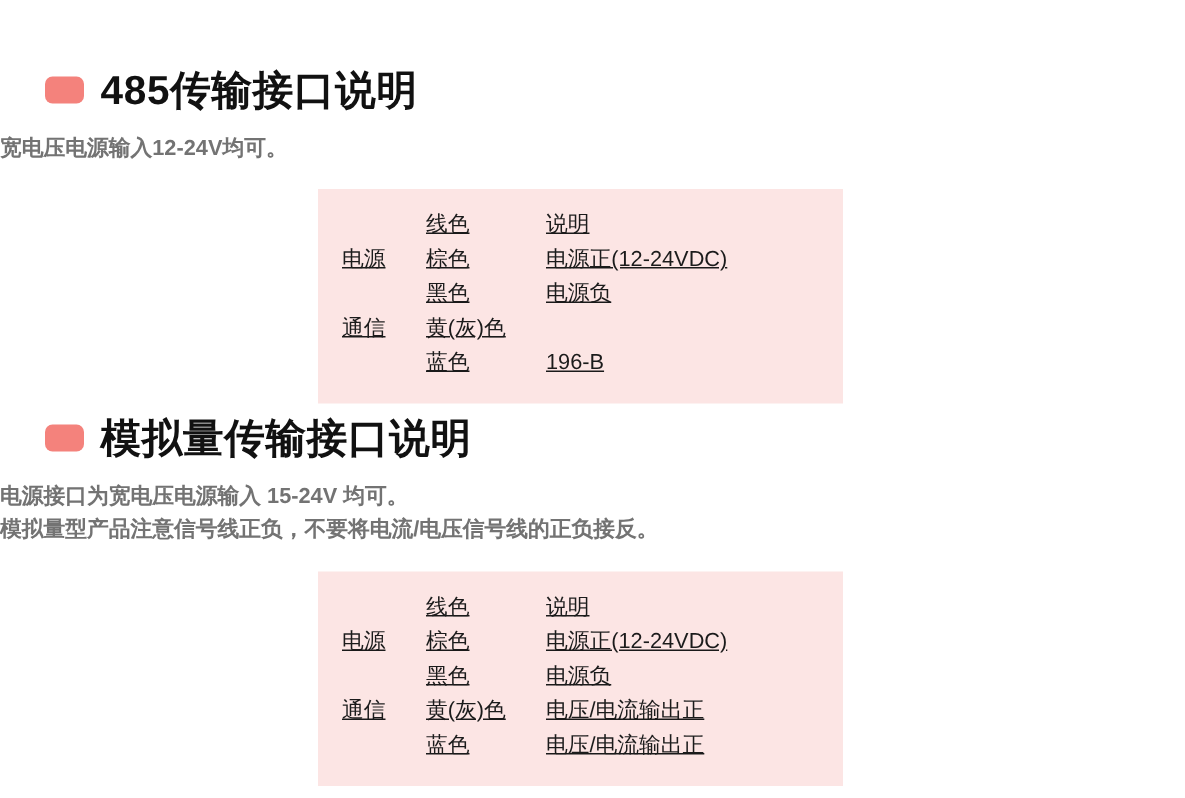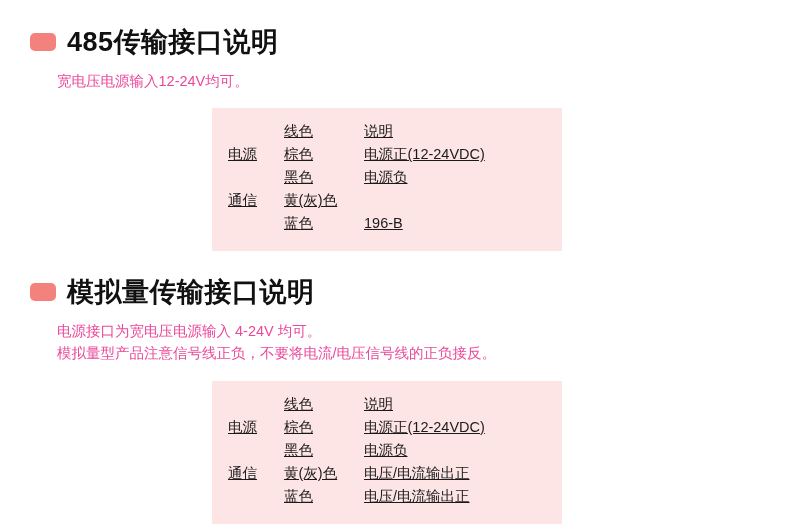--- a/index.html
+++ b/index.html
@@ -17,21 +17,21 @@
   .page {
     position: relative;
     width: 790px;
     height: 532px;
   }
   .section {
     position: absolute;
     left: 0;
     width: 790px;
   }
-  .sec1 { top: 22px; }
+  .sec1 { top: 40px; }
   .sec2 { top: 272px; }
 
   .heading-row {
     display: flex;
     align-items: center;
     padding-left: 30px;
     height: 40px;
   }
   .bullet {
     width: 26px;
@@ -45,24 +45,24 @@
     font-size: 27px;
     font-weight: bold;
     letter-spacing: 0.5px;
     color: #111111;
     line-height: 1;
     white-space: nowrap;
   }
 
   .para {
     font-size: 14.5px;
-    color: #ec4899;
+    color: #737373;
     line-height: 1.55;
-    padding-left: 57px;
     white-space: nowrap;
+    font-weight: bold;
   }
   .para.first { margin-top: 8px; }
 
   .table-card {
     position: relative;
     margin: 16px auto 0 auto;
     width: 350px;
     background: #fce5e4;
     padding: 14px 0 14px 0;
     box-sizing: border-box;
@@ -131,21 +131,21 @@
         <span class="c-desc">196-B</span>
       </div>
     </div>
   </div>
 
   <div class="section sec2">
     <div class="heading-row">
       <span class="bullet" style="background: rgb(244, 130, 124);"></span>
       <span class="heading-text">模拟量传输接口说明</span>
     </div>
-    <div class="para first">电源接口为宽电压电源输入 4-24V 均可。</div>
+    <div class="para first">电源接口为宽电压电源输入 15-24V 均可。</div>
     <div class="para">模拟量型产品注意信号线正负，不要将电流/电压信号线的正负接反。</div>
 
     <div class="table-card" style="background: rgb(252, 229, 228);">
       <div class="trow">
         <span class="c-group"></span>
         <span class="c-color">线色</span>
         <span class="c-desc">说明</span>
       </div>
       <div class="trow">
         <span class="c-group">电源</span>

